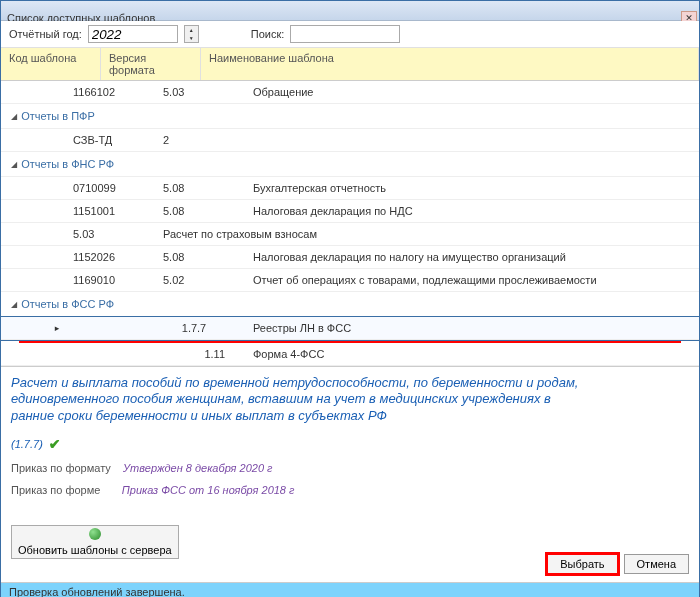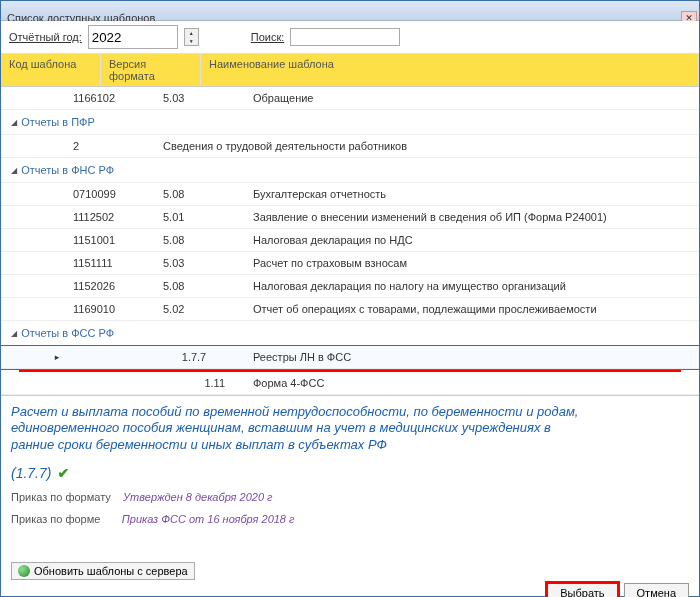--- a/index.html
+++ b/index.html
@@ -1,49 +1,49 @@
 <!DOCTYPE html>
 <html><head>
 <meta charset="utf-8">
 <style>
 * { box-sizing: border-box; margin: 0; padding: 0; }
 html, body { font-family: Tahoma, Arial, sans-serif; font-size: 11px; color: #333; background: #fff; }
 .window { width: 700px; height: 597px; border: 1px solid #3a6ea5; background: #fff; display: flex; flex-direction: column; }
 .titlebar { background: linear-gradient(#dde7f5,#c6d6eb); height: 20px; display: flex; align-items: center; justify-content: space-between; padding: 14px 2px 0 6px; border-bottom: 1px solid #a8b8cc; }
 .close-btn { width: 16px; height: 14px; background: #f4d4d4; border: 1px solid #c98; display: flex; align-items: center; justify-content: center; font-size: 9px; cursor: pointer; }
 .filter-bar { display: flex; align-items: center; gap: 6px; padding: 4px 8px; background: #fff; border-bottom: 1px solid #e0e0e0; }
-.filter-bar label { color: #333; text-decoration: underline; }
-.year-input { width: 90px; height: 24px; border: 1px solid #aaa; padding: 0 3px; }
+.filter-bar label { color: #333; }
+.year-input { width: 90px; height: 18px; border: 1px solid #aaa; padding: 0 3px; font-style: italic; }
 .spinner { width: 15px; height: 18px; border: 1px solid #aaa; display: flex; flex-direction: column; }
 .spinner div { flex: 1; display: flex; align-items: center; justify-content: center; font-size: 5px; line-height: 1; cursor: pointer; background: #f0f0f0; }
 .search-input { width: 110px; height: 18px; border: 1px solid #aaa; padding: 0 3px; }
 .grid { flex: 0 0 auto; overflow: hidden; border-bottom: 1px solid #ccc; }
-.grid-header { display: flex; background: #fde047; border-bottom: 1px solid #ccc; font-size: 11px; color: #555; }
+.grid-header { display: flex; background: #fef9c3; border-bottom: 1px solid #ccc; font-size: 11px; color: #555; }
 .grid-header > div { padding: 4px 8px; border-right: 1px solid #e0e0e0; }
 .col-code { width: 100px; }
 .col-ver { width: 100px; }
 .col-name { flex: 1; }
 .grid-body { }
 .row { display: flex; border-bottom: 1px solid #eee; font-size: 11px; padding-left: 48px; }
 .row > div { padding: 5px 8px; }
 .group-row { padding: 6px 10px; color: #3a6ea5; font-size: 11px; border-bottom: 1px solid #eee; display: flex; align-items: center; gap: 4px; }
 .group-row .tri { font-size: 8px; color: #555; }
 .selected-row { background: #f7faff; outline: 1px solid #3a6ea5; position: relative; }
 .selected-row > div { padding: 5px 8px; }
 .indicator { width: 10px; display: flex; align-items: center; justify-content: center; font-size: 9px; color: #333; }
 .red-underline { height: 3px; background: red; margin: 0 18px 0 18px; }
 .bottom-panel { padding: 8px 10px; display: flex; flex-direction: column; gap: 10px; }
 .desc { font-style: italic; color: #1a5fb4; font-size: 13px; line-height: 1.25; }
 .version-line { display: flex; align-items: center; gap: 6px; margin-top: 2px; }
-.version-num { color: #1a5fb4; font-size: 14px; font-style: italic; }
+.version-num { color: #1a5fb4; font-size: 11px; font-style: italic; }
 .check { color: #3a9d23; font-size: 14px; font-weight: bold; }
 .meta-line { font-size: 11px; color: #555; }
 .meta-line a { color: #7a4aa6; font-style: italic; text-decoration: none; text-align: center; }
 .update-row { display: flex; align-items: center; justify-content: space-between; margin-top: 4px; gap: 8px; }
-.update-btn { display: flex; align-items: center; gap: 4px; border: 1px solid #aaa; background: #f4f4f4; padding: 2px 6px; cursor: pointer; font-size: 11px; }
+.update-btn { display: flex; align-items: center; gap: 4px; border: 1px solid #aaa; background: #f4f4f4; padding: 2px 6px; cursor: pointer; font-size: 11px; flex-direction: column; }
 .globe-icon { width: 12px; height: 12px; border-radius: 50%; background: radial-gradient(circle at 4px 4px, #8fe08f, #2a8a2a); }
 .btn-row { display: flex; gap: 6px; margin-top: 44px; }
 .btn { border: 1px solid #999; background: #f4f4f4; padding: 3px 12px; font-size: 11px; cursor: pointer; }
 .btn.primary-highlight { outline: 3px solid red; outline-offset: -1px; }
 .status-bar { background: #7dd3fc; border-top: 1px solid #ccc; padding: 3px 8px; font-size: 11px; color: #333; }
 .arrow-svg { position: absolute; pointer-events: none; }
 .grid-area { position: relative; }
 </style>
 </head>
 <body>
@@ -83,50 +83,43 @@
         <div class="col-name">Обращение</div>
       </div>
 
       <div class="group-row">
         <span class="tri">◢</span>
         <span>Отчеты в ПФР</span>
       </div>
 
       <div class="row">
         <div class="indicator"></div>
+        <div class="col-code" style="width:90px">СЗВ-ТД</div>
         <div class="col-ver" style="width:90px">2</div>
-        <div class="col-name">Сведения о трудовой деятельности работников</div>
       </div>
 
       <div class="group-row">
         <span class="tri">◢</span>
         <span>Отчеты в ФНС РФ</span>
       </div>
 
       <div class="row">
         <div class="indicator"></div>
         <div class="col-code" style="width:90px">0710099</div>
         <div class="col-ver" style="width:90px">5.08</div>
         <div class="col-name">Бухгалтерская отчетность</div>
       </div>
       <div class="row">
         <div class="indicator"></div>
-        <div class="col-code" style="width:90px">1112502</div>
-        <div class="col-ver" style="width:90px">5.01</div>
-        <div class="col-name">Заявление о внесении изменений в сведения об ИП (Форма Р24001)</div>
-      </div>
-      <div class="row">
-        <div class="indicator"></div>
         <div class="col-code" style="width:90px">1151001</div>
         <div class="col-ver" style="width:90px">5.08</div>
         <div class="col-name">Налоговая декларация по НДС</div>
       </div>
       <div class="row">
         <div class="indicator"></div>
-        <div class="col-code" style="width:90px">1151111</div>
         <div class="col-ver" style="width:90px">5.03</div>
         <div class="col-name">Расчет по страховым взносам</div>
       </div>
       <div class="row">
         <div class="indicator"></div>
         <div class="col-code" style="width:90px">1152026</div>
         <div class="col-ver" style="width:90px">5.08</div>
         <div class="col-name">Налоговая декларация по налогу на имущество организаций</div>
       </div>
       <div class="row">

